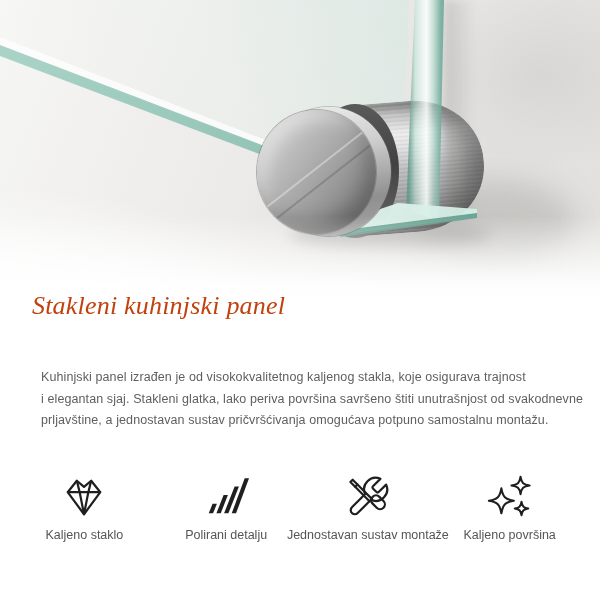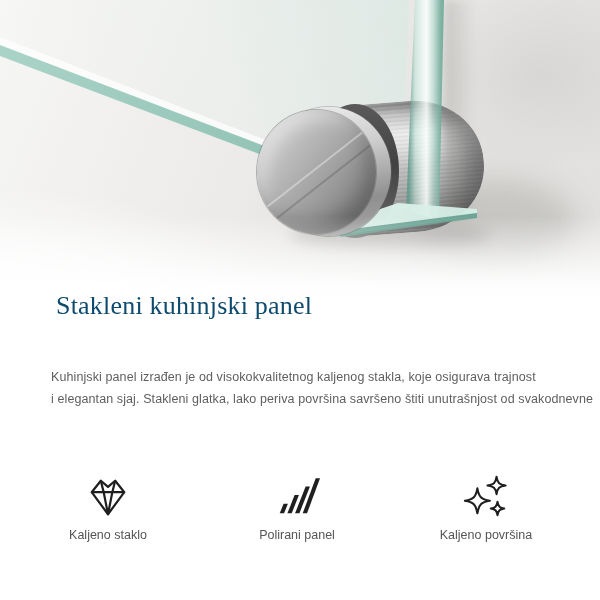--- a/index.html
+++ b/index.html
@@ -71,24 +71,24 @@
     background:rgba(60,60,60,0.25);transform:rotate(-38deg);}
 
   .photo-fade{pointer-events:none;
     background:
       linear-gradient(180deg, rgba(255,255,255,0) 0%, rgba(255,255,255,0) 72%,
                       rgba(255,255,255,0.55) 85%, rgba(255,255,255,0.95) 95%, #ffffff 100%),
       radial-gradient(75% 60% at 0% 100%, rgba(255,255,255,0.95) 0%, rgba(255,255,255,0.5) 35%,
                       rgba(255,255,255,0) 62%);}
 
   
-  .headline{position:absolute;left:56px;top:287px;font-family:"Liberation Serif",serif;
-    font-size:26px;line-height:37px;font-weight:400;color:#0c4a6e;letter-spacing:0.2px;}
+  .headline{position:absolute;left:32px;top:287px;font-family:"Liberation Serif",serif;
+    font-size:26px;line-height:37px;font-weight:400;color:#c2410c;letter-spacing:0.2px;font-style:italic;}
   .headline span{display:block;}
-  .paragraph{position:absolute;left:51px;top:367px;font-size:12.5px;line-height:21.5px;
+  .paragraph{position:absolute;left:41px;top:367px;font-size:12.5px;line-height:21.5px;
     color:#5e5e5e;letter-spacing:0.1px;}
   .paragraph span{display:block;white-space:nowrap;}
 
   
   .features{position:absolute;left:18px;right:24px;top:474px;display:flex;gap:9px;}
   .feature{flex:1;display:flex;flex-direction:column;align-items:center;min-width:0;}
   .feature svg{width:46px;height:46px;display:block;overflow:visible;}
   .feature-label{margin-top:8px;font-size:12.5px;color:#555555;white-space:nowrap;}
 </style>
 </head>
@@ -114,20 +114,21 @@
     <div class="shape photo-fade"></div>
   </div>
 
   <h1 class="headline" style="margin:0;">
     <span>Stakleni kuhinjski panel</span>
   </h1>
 
   <p class="paragraph" style="margin:0;">
     <span>Kuhinjski panel izrađen je od visokokvalitetnog kaljenog stakla, koje osigurava trajnost</span>
     <span>i elegantan sjaj. Stakleni glatka, lako periva površina savršeno štiti unutrašnjost od svakodnevne</span>
+    <span>prljavštine, a jednostavan sustav pričvršćivanja omogućava potpuno samostalnu montažu.</span>
   </p>
 
   <div class="features">
 
     <div class="feature">
       <svg viewBox="0 0 48 48" fill="none" stroke-width="2.3" stroke-linejoin="round" stroke="#1f1f1f">
         <path d="M7 19 L16.5 7 L24 13.5 L31.5 7 L41 19 L24 42 Z"></path>
         <path d="M7 19 L41 19"></path>
         <path d="M16.5 7 L19.5 19 L24 42"></path>
         <path d="M31.5 7 L28.5 19 L24 42"></path>
@@ -137,23 +138,33 @@
 
     <div class="feature">
       <svg viewBox="0 0 48 48" fill="none" stroke="#1f1f1f">
         <g stroke="none" fill="#1f1f1f">
           <polygon points="6,41 10.5,41 14.5,31 10,31"></polygon>
           <polygon points="14,41 18.5,41 26,22 21.5,22"></polygon>
           <polygon points="22,41 26.5,41 37.5,13 33,13"></polygon>
           <polygon points="30,41 34.5,41 48,4.5 43.5,4.5"></polygon>
         </g>
       </svg>
-      <div class="feature-label">Polirani panel</div>
+      <div class="feature-label">Polirani detalju</div>
     </div>
 
+    <div class="feature">
+      <svg viewBox="0 0 48 48" fill="none" stroke-width="2.3" stroke-linejoin="round" stroke-linecap="round" stroke="#1f1f1f">
+        <path d="M8 6 L13 11 L10.6 13.4 L5.6 8.4 Z"></path>
+        <path d="M13 11 L28.2 26.2"></path>
+        <path d="M10.6 13.4 L25.8 28.6"></path>
+        <rect x="26.5" y="24.5" width="16" height="10" rx="5" transform="rotate(45 34.5 29.5)"></rect>
+        <path d="M29.4 12.6a2 2 0 0 0 0 2.8l3.2 3.2a2 2 0 0 0 2.8 0l7.54-7.54a12 12 0 0 1-15.88 15.88l-13.82 13.82a4.24 4.24 0 0 1-6-6l13.82-13.82a12 12 0 0 1 15.88-15.88Z"></path>
+      </svg>
+      <div class="feature-label">Jednostavan sustav montaže</div>
+    </div>
 
     <div class="feature">
       <svg viewBox="0 0 48 48" fill="none" stroke-width="2.2" stroke-linejoin="round" stroke="#1f1f1f">
         <path d="M15 15 C16.5 24 19 26.5 28 28 C19 29.5 16.5 32 15 41 C13.5 32 11 29.5 2 28 C11 26.5 13.5 24 15 15 Z"></path>
         <path d="M35 3 C36 9.5 38 11 44.5 12 C38 13 36 14.5 35 21 C34 14.5 32 13 25.5 12 C32 11 34 9.5 35 3 Z"></path>
         <path d="M36 29 C36.8 34 38.5 35.2 43 36 C38.5 36.8 36.8 38 36 43 C35.2 38 33.5 36.8 29 36 C33.5 35.2 35.2 34 36 29 Z"></path>
       </svg>
       <div class="feature-label">Kaljeno površina</div>
     </div>
 

